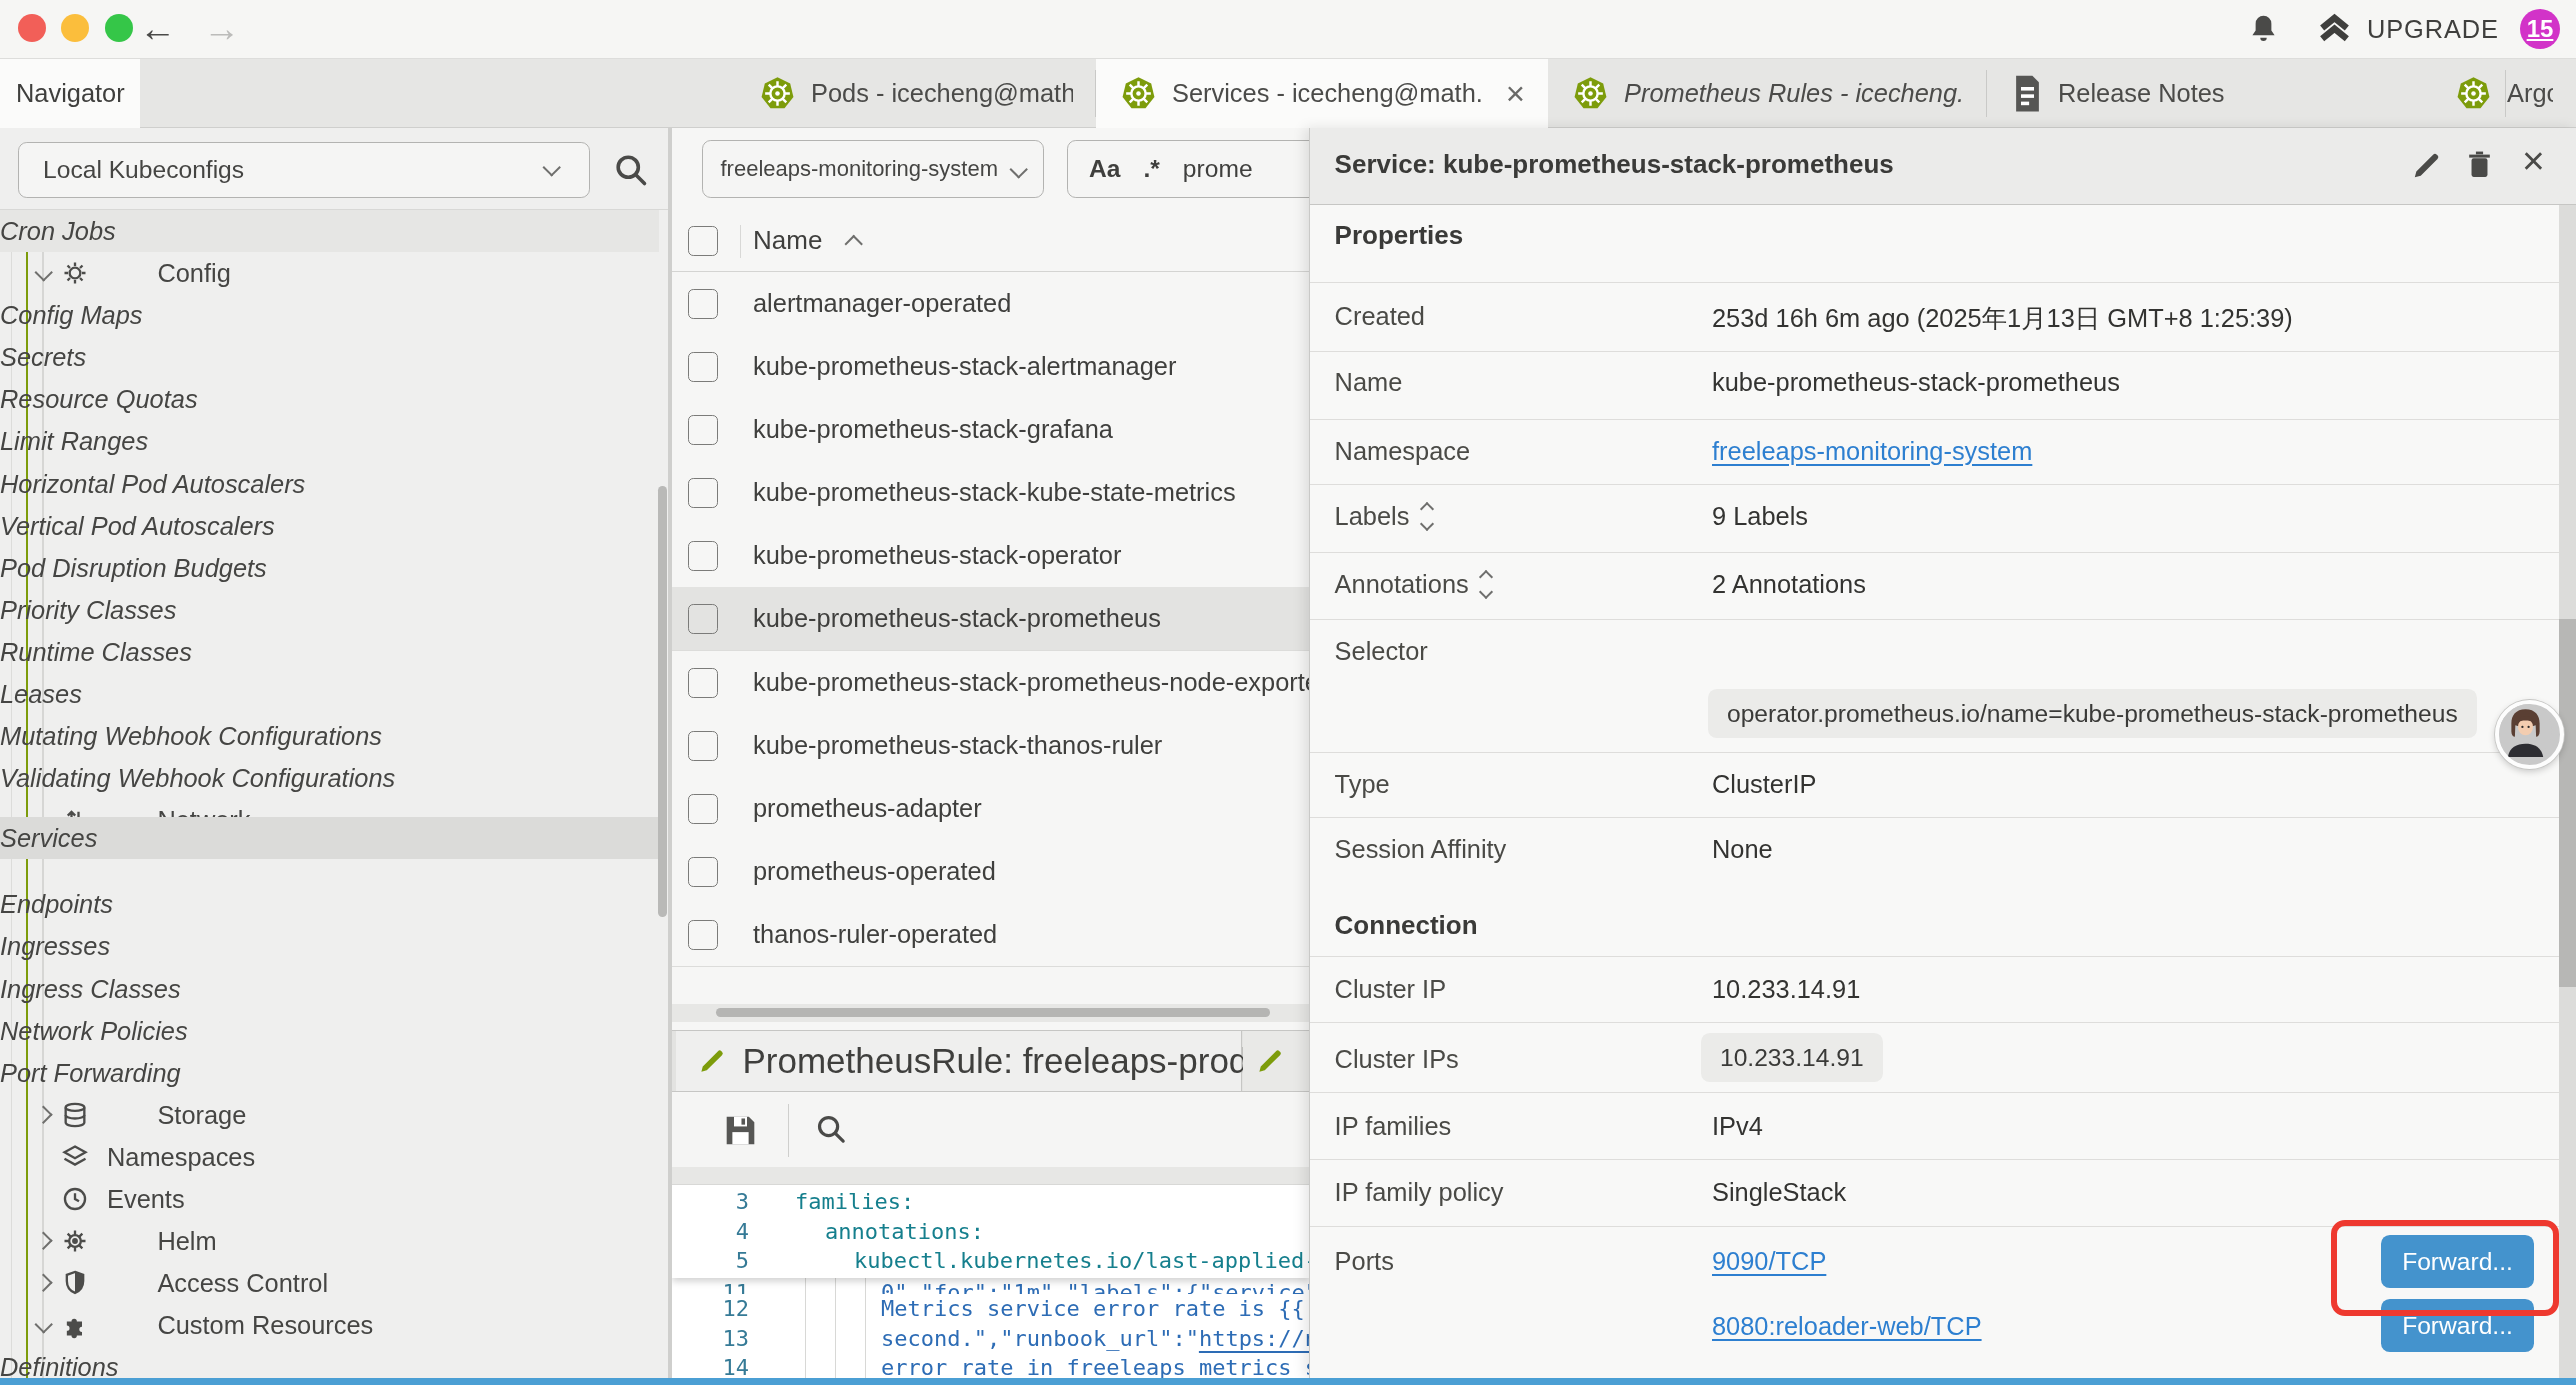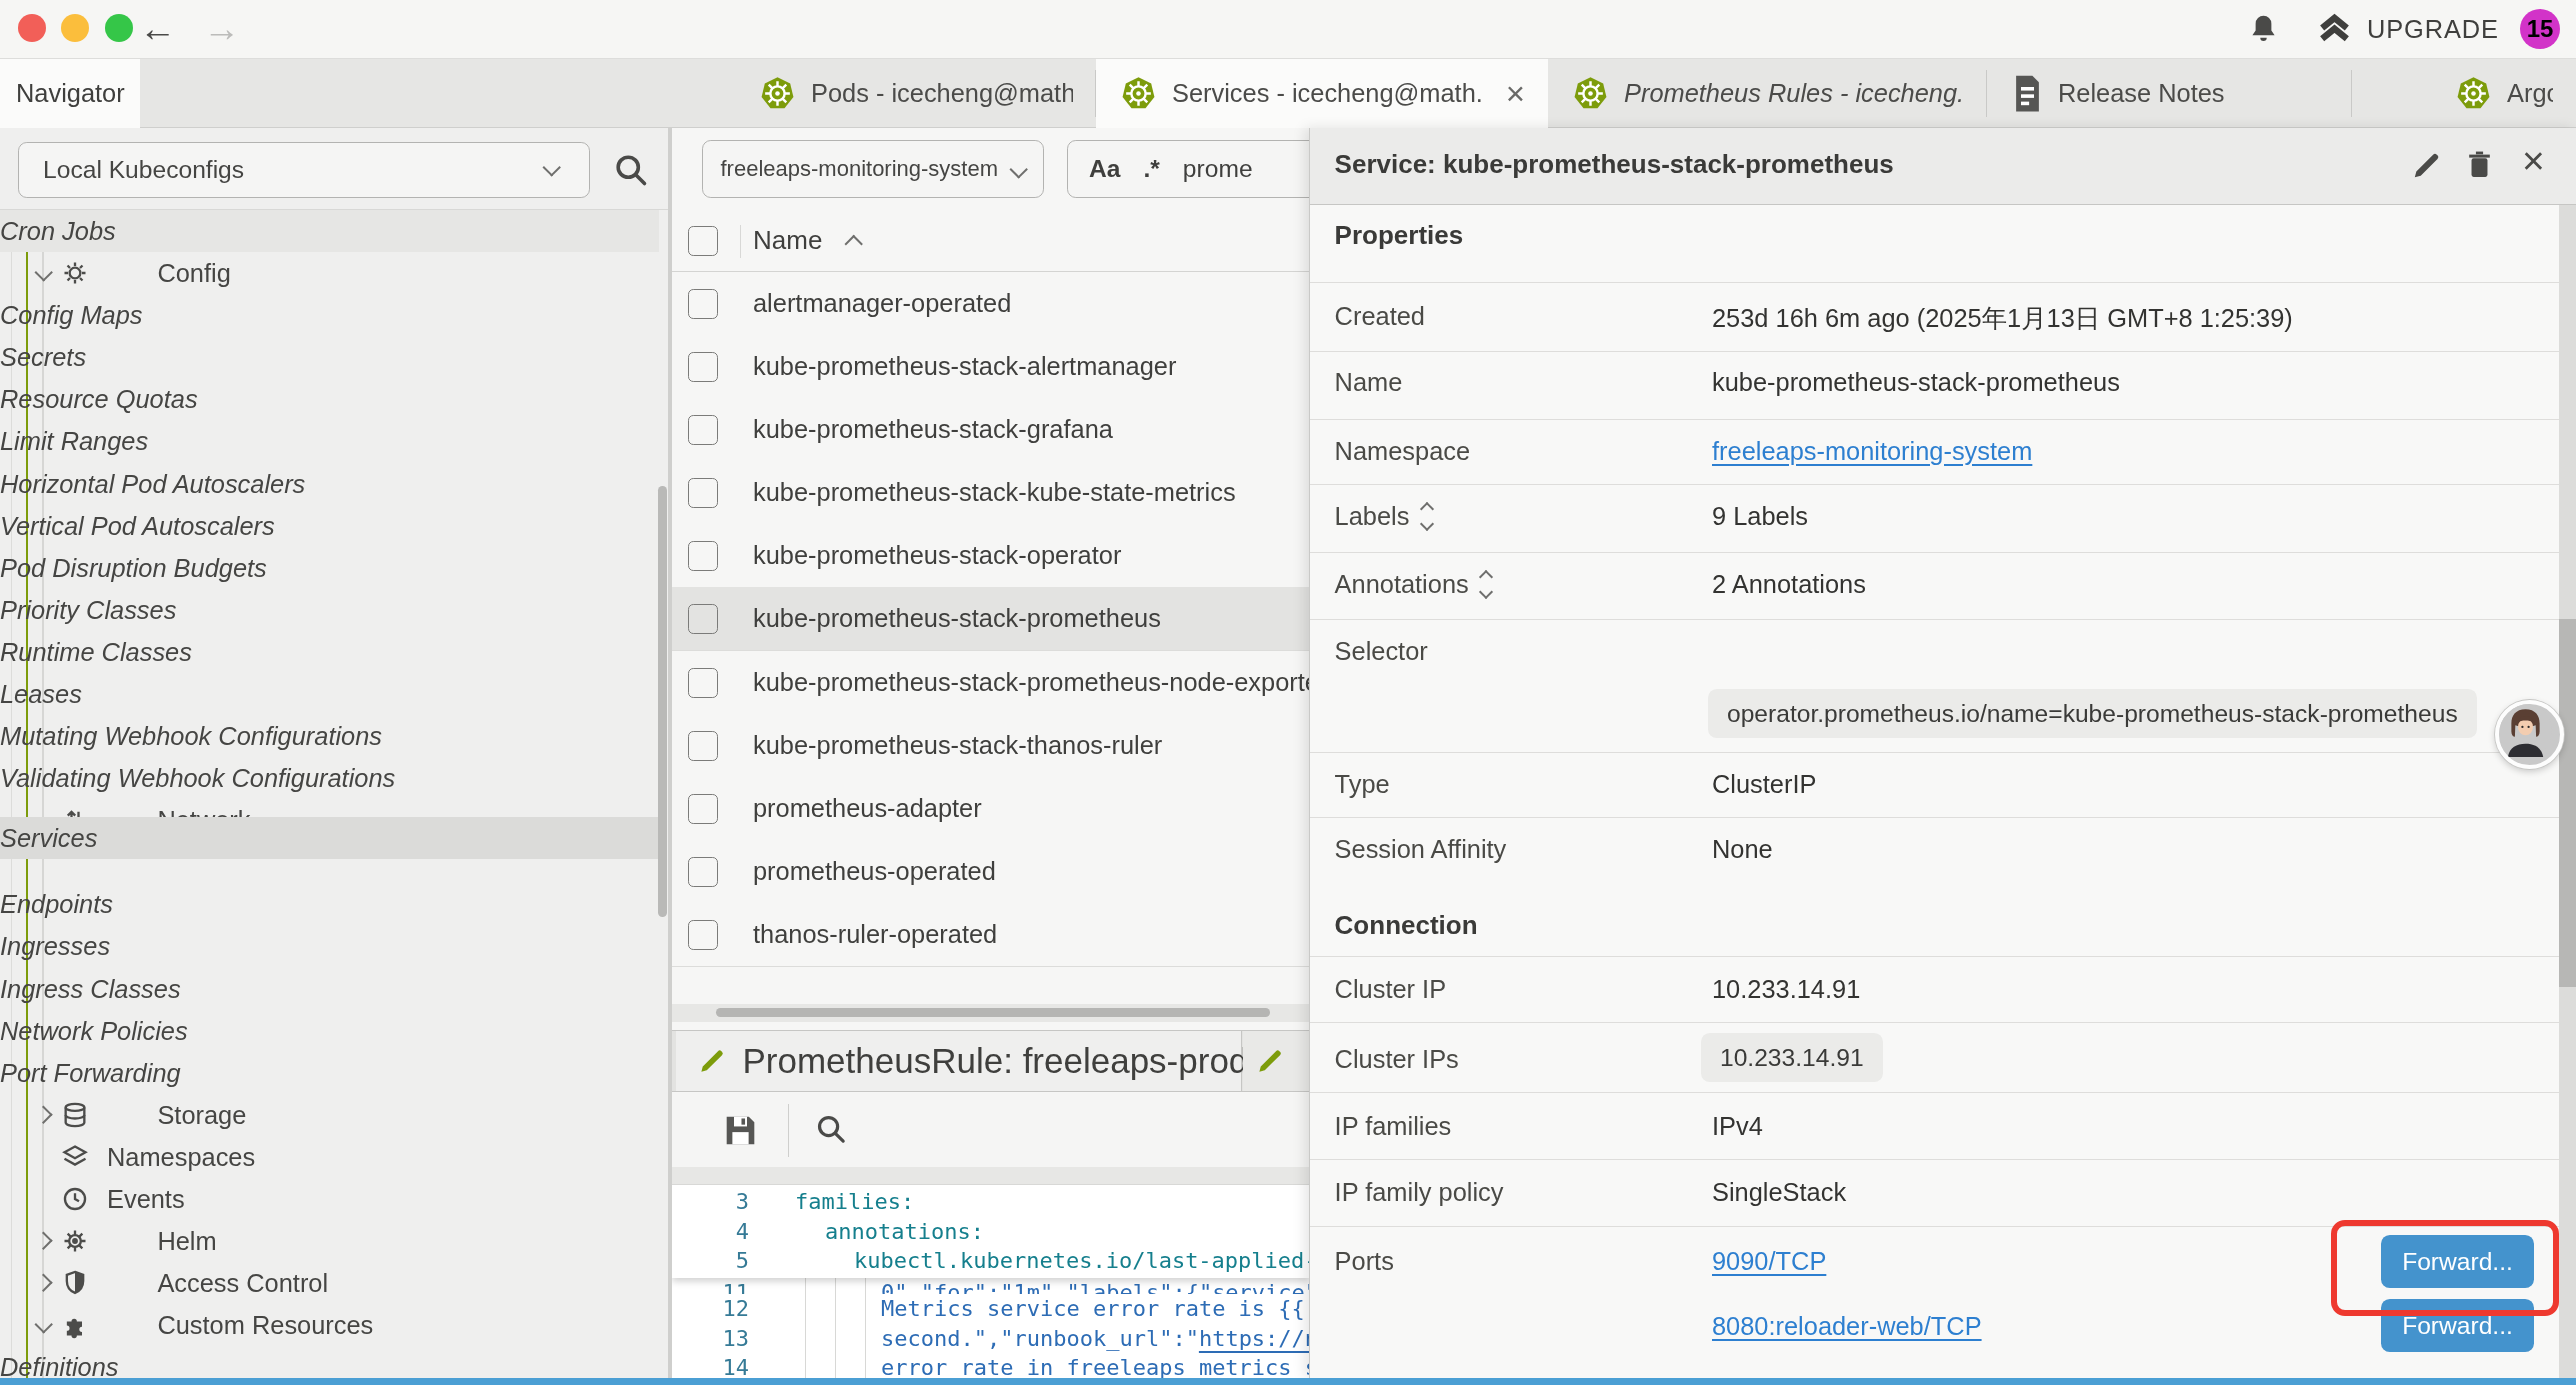--- a/index.html
+++ b/index.html
@@ -4,21 +4,21 @@
 <style>
   html,body{margin:0;padding:0;background:#d0d0ce;}
   #app{position:relative;width:2576px;height:1385px;overflow:hidden;
        font-family:"Liberation Sans",sans-serif;background:#f6f6f4;color:#3f3f3d;}
   .abs{position:absolute;}
   
   .titlebar{left:0;top:0;width:2576px;height:58px;background:#f6f6f4;border-bottom:0.9px solid #dddddb;}
   .tl{width:28px;height:28px;border-radius:50%;top:14px;}
   .nav-arrow{font-size:37px;line-height:58px;}
   .badge{width:40px;height:40px;border-radius:50%;background:var(--badge_magenta,#d233c8);
-         color:#000000;font-size:24px;font-weight:bold;display:flex;align-items:center;justify-content:center;top:8.8px;}
+         color:#ffffff;font-size:24px;font-weight:bold;display:flex;align-items:center;justify-content:center;top:8.8px;text-decoration:underline;}
   .upgrade-label{font-size:25.4px;color:#3f3f3d;letter-spacing:0.9px;line-height:58px;}
   
   .tabstrip{left:0;top:59px;width:2576px;height:68px;background:#e6e6e4;border-bottom:0.9px solid #cfcfcd;}
   .tab{position:absolute;top:0;height:68px;display:flex;align-items:center;gap:14px;padding:0 23px;box-sizing:border-box;}
   .tab .tlabel{font-size:25.4px;color:#4b4b49;white-space:nowrap;overflow:hidden;}
   .tab.active{background:#fbfbfa;height:69px;}
   .tab .divider{position:absolute;right:0;top:10.5px;height:47px;width:0.9px;background:#c9c9c7;}
   .italic{font-style:italic;}
   .closex{font-size:33px;color:#6a6a68;margin-left:8.8px;}
   .navigator-tab{left:0;top:0;width:140px;height:69px;background:#fbfbfa;display:flex;align-items:center;padding-left:16px;box-sizing:border-box;}
@@ -180,21 +180,21 @@
               <circle cx="12" cy="12" r="4.4"></circle>
               <path d="M12 7.6V4.4M12 16.4v3.2M7.6 12H4.4M16.4 12h3.2M8.9 8.9 6.6 6.6M15.1 15.1l2.3 2.3M15.1 8.9l2.3-2.3M8.9 15.1l-2.3 2.3"></path>
             </g>
             <circle cx="12" cy="12" r="1.4" fill="#fff"></circle>
           </svg>
         </span>
       <span class="tlabel italic">Prometheus Rules - icecheng...</span>
       <span class="divider"></span>
     </div>
 
-    <div class="tab" style="left:1988px;width:364px">
+    <div class="tab" style="left:1988px;width:518px">
       <span>
           <svg width="33" height="39" viewBox="0 0 20 24">
             <path d="M3 1h10l4 4v18H3z" fill="#565654"></path>
             <rect x="6" y="8" width="8" height="2.2" fill="#fff"></rect>
             <rect x="6" y="12.5" width="8" height="2.2" fill="#fff"></rect>
             <rect x="6" y="17" width="5" height="2.2" fill="#fff"></rect>
           </svg>
         </span>
       <span class="tlabel">Release Notes</span>
       <span class="divider"></span>

